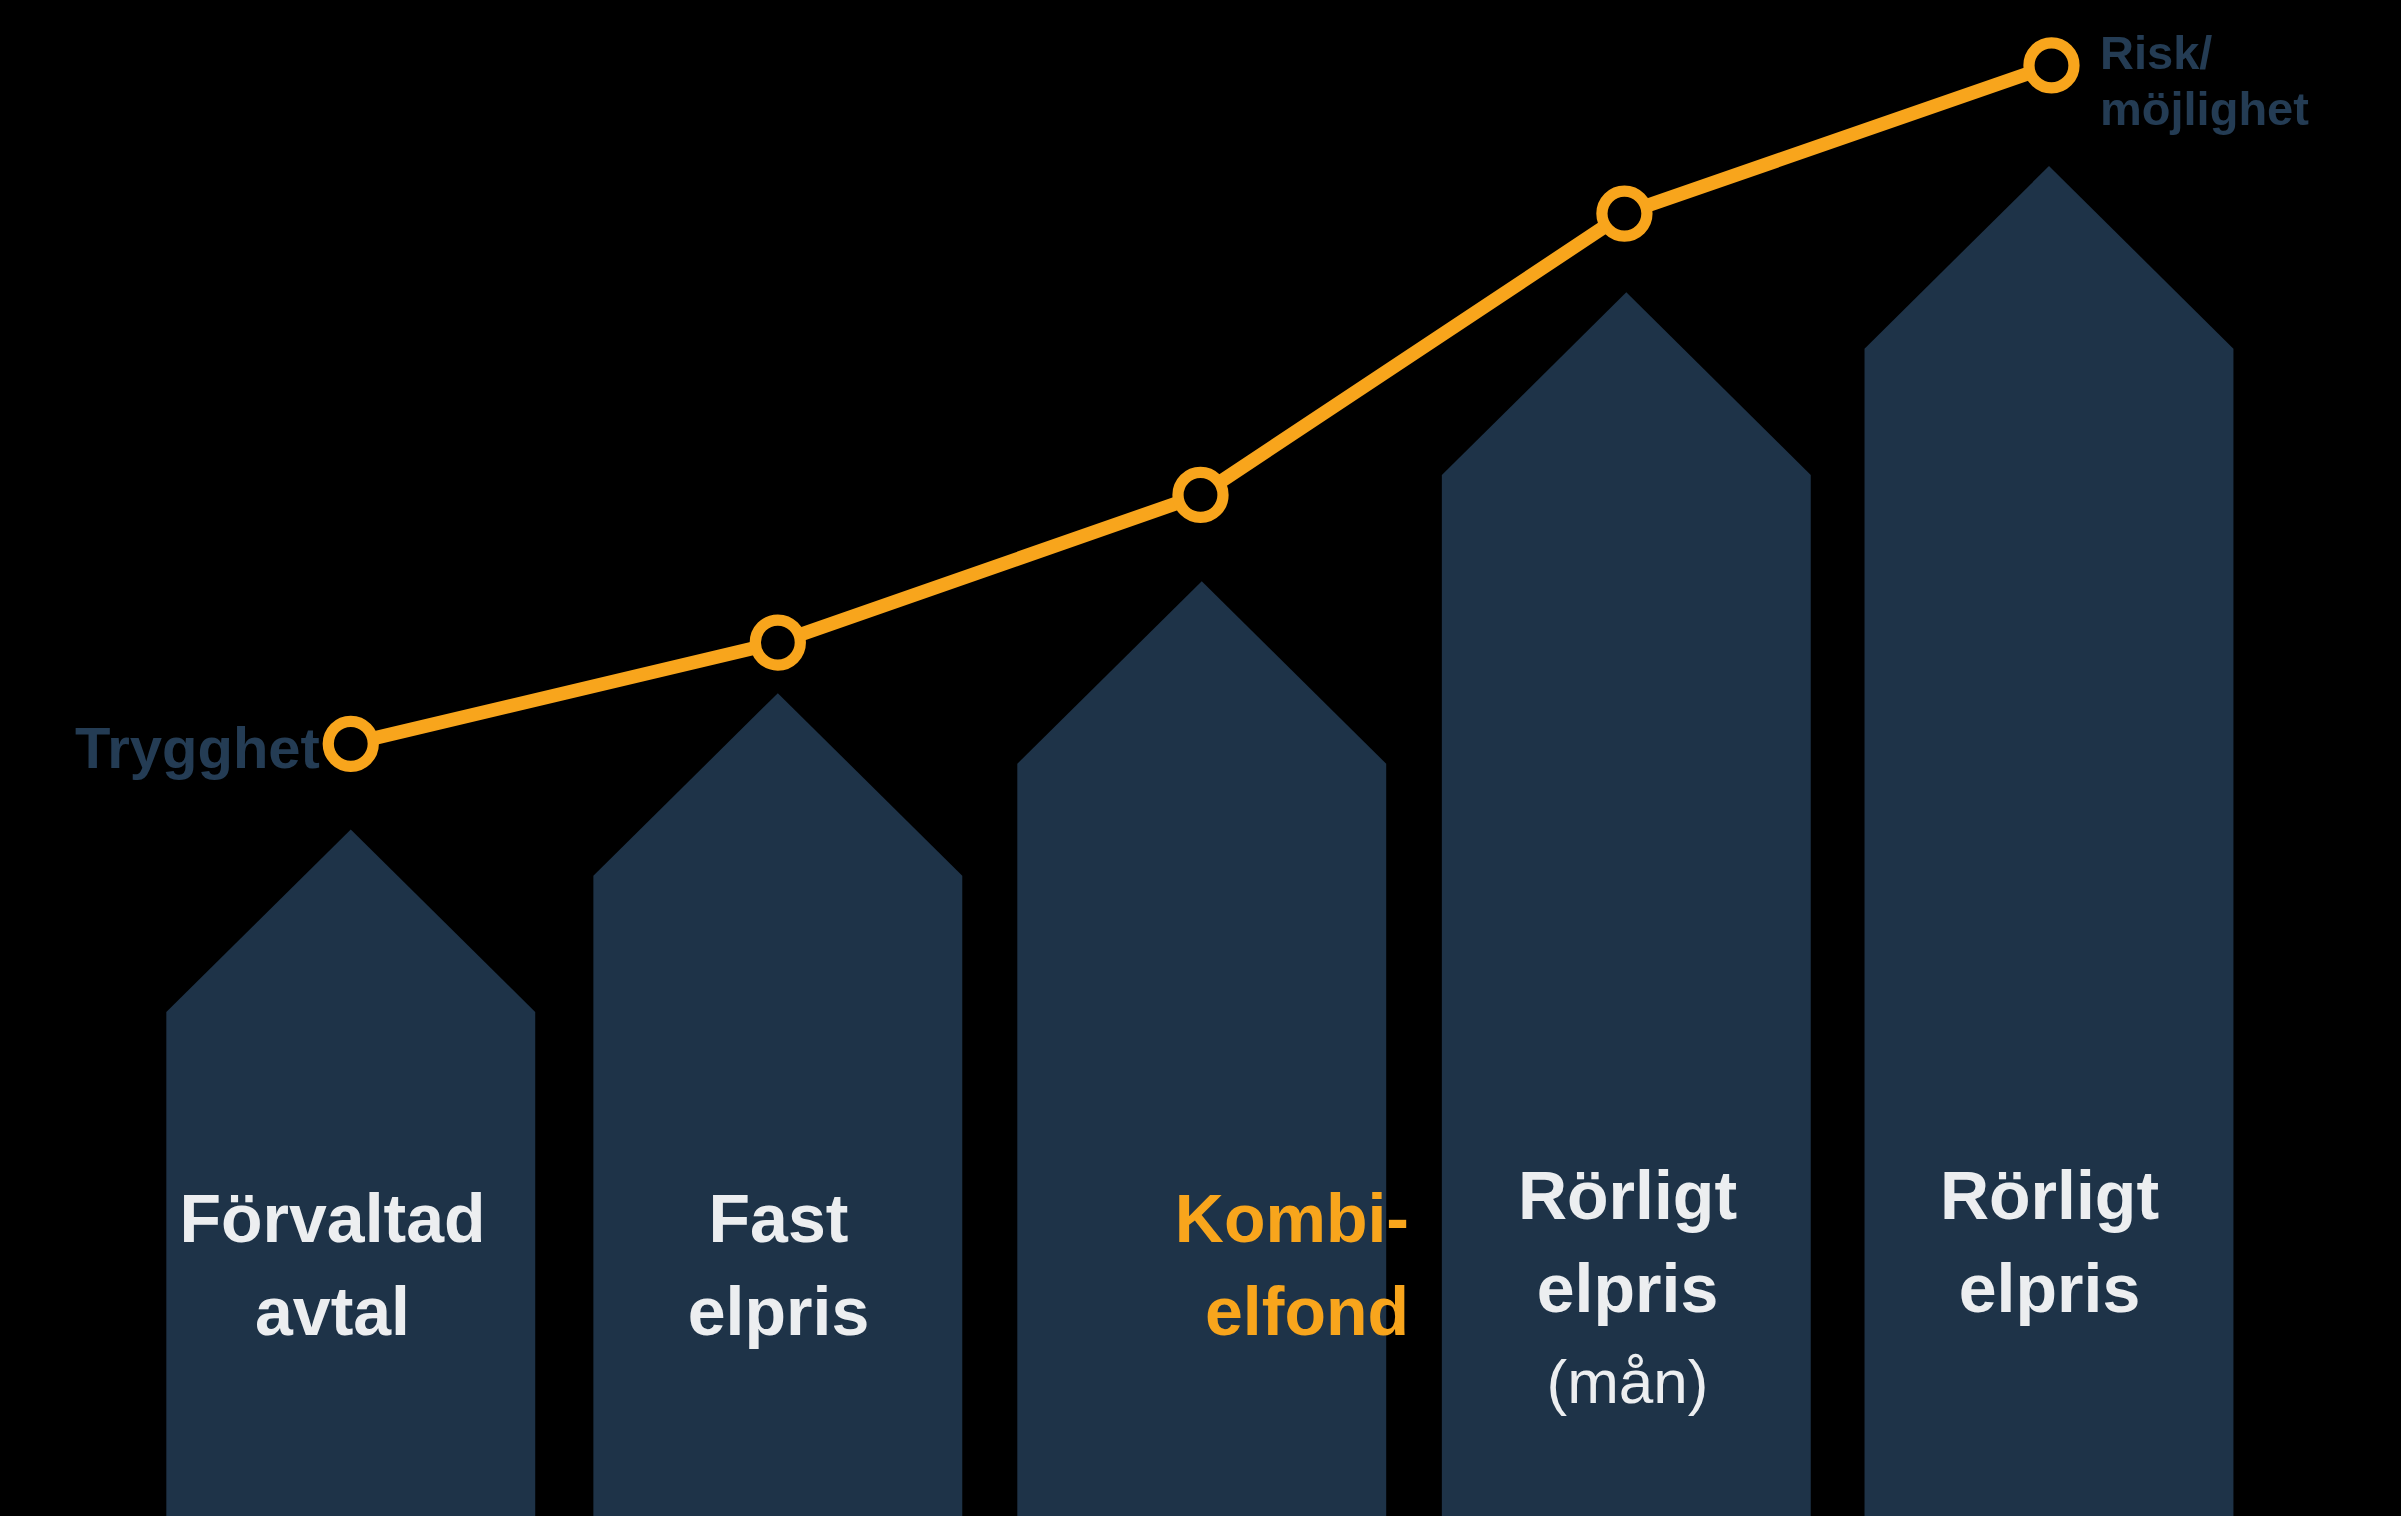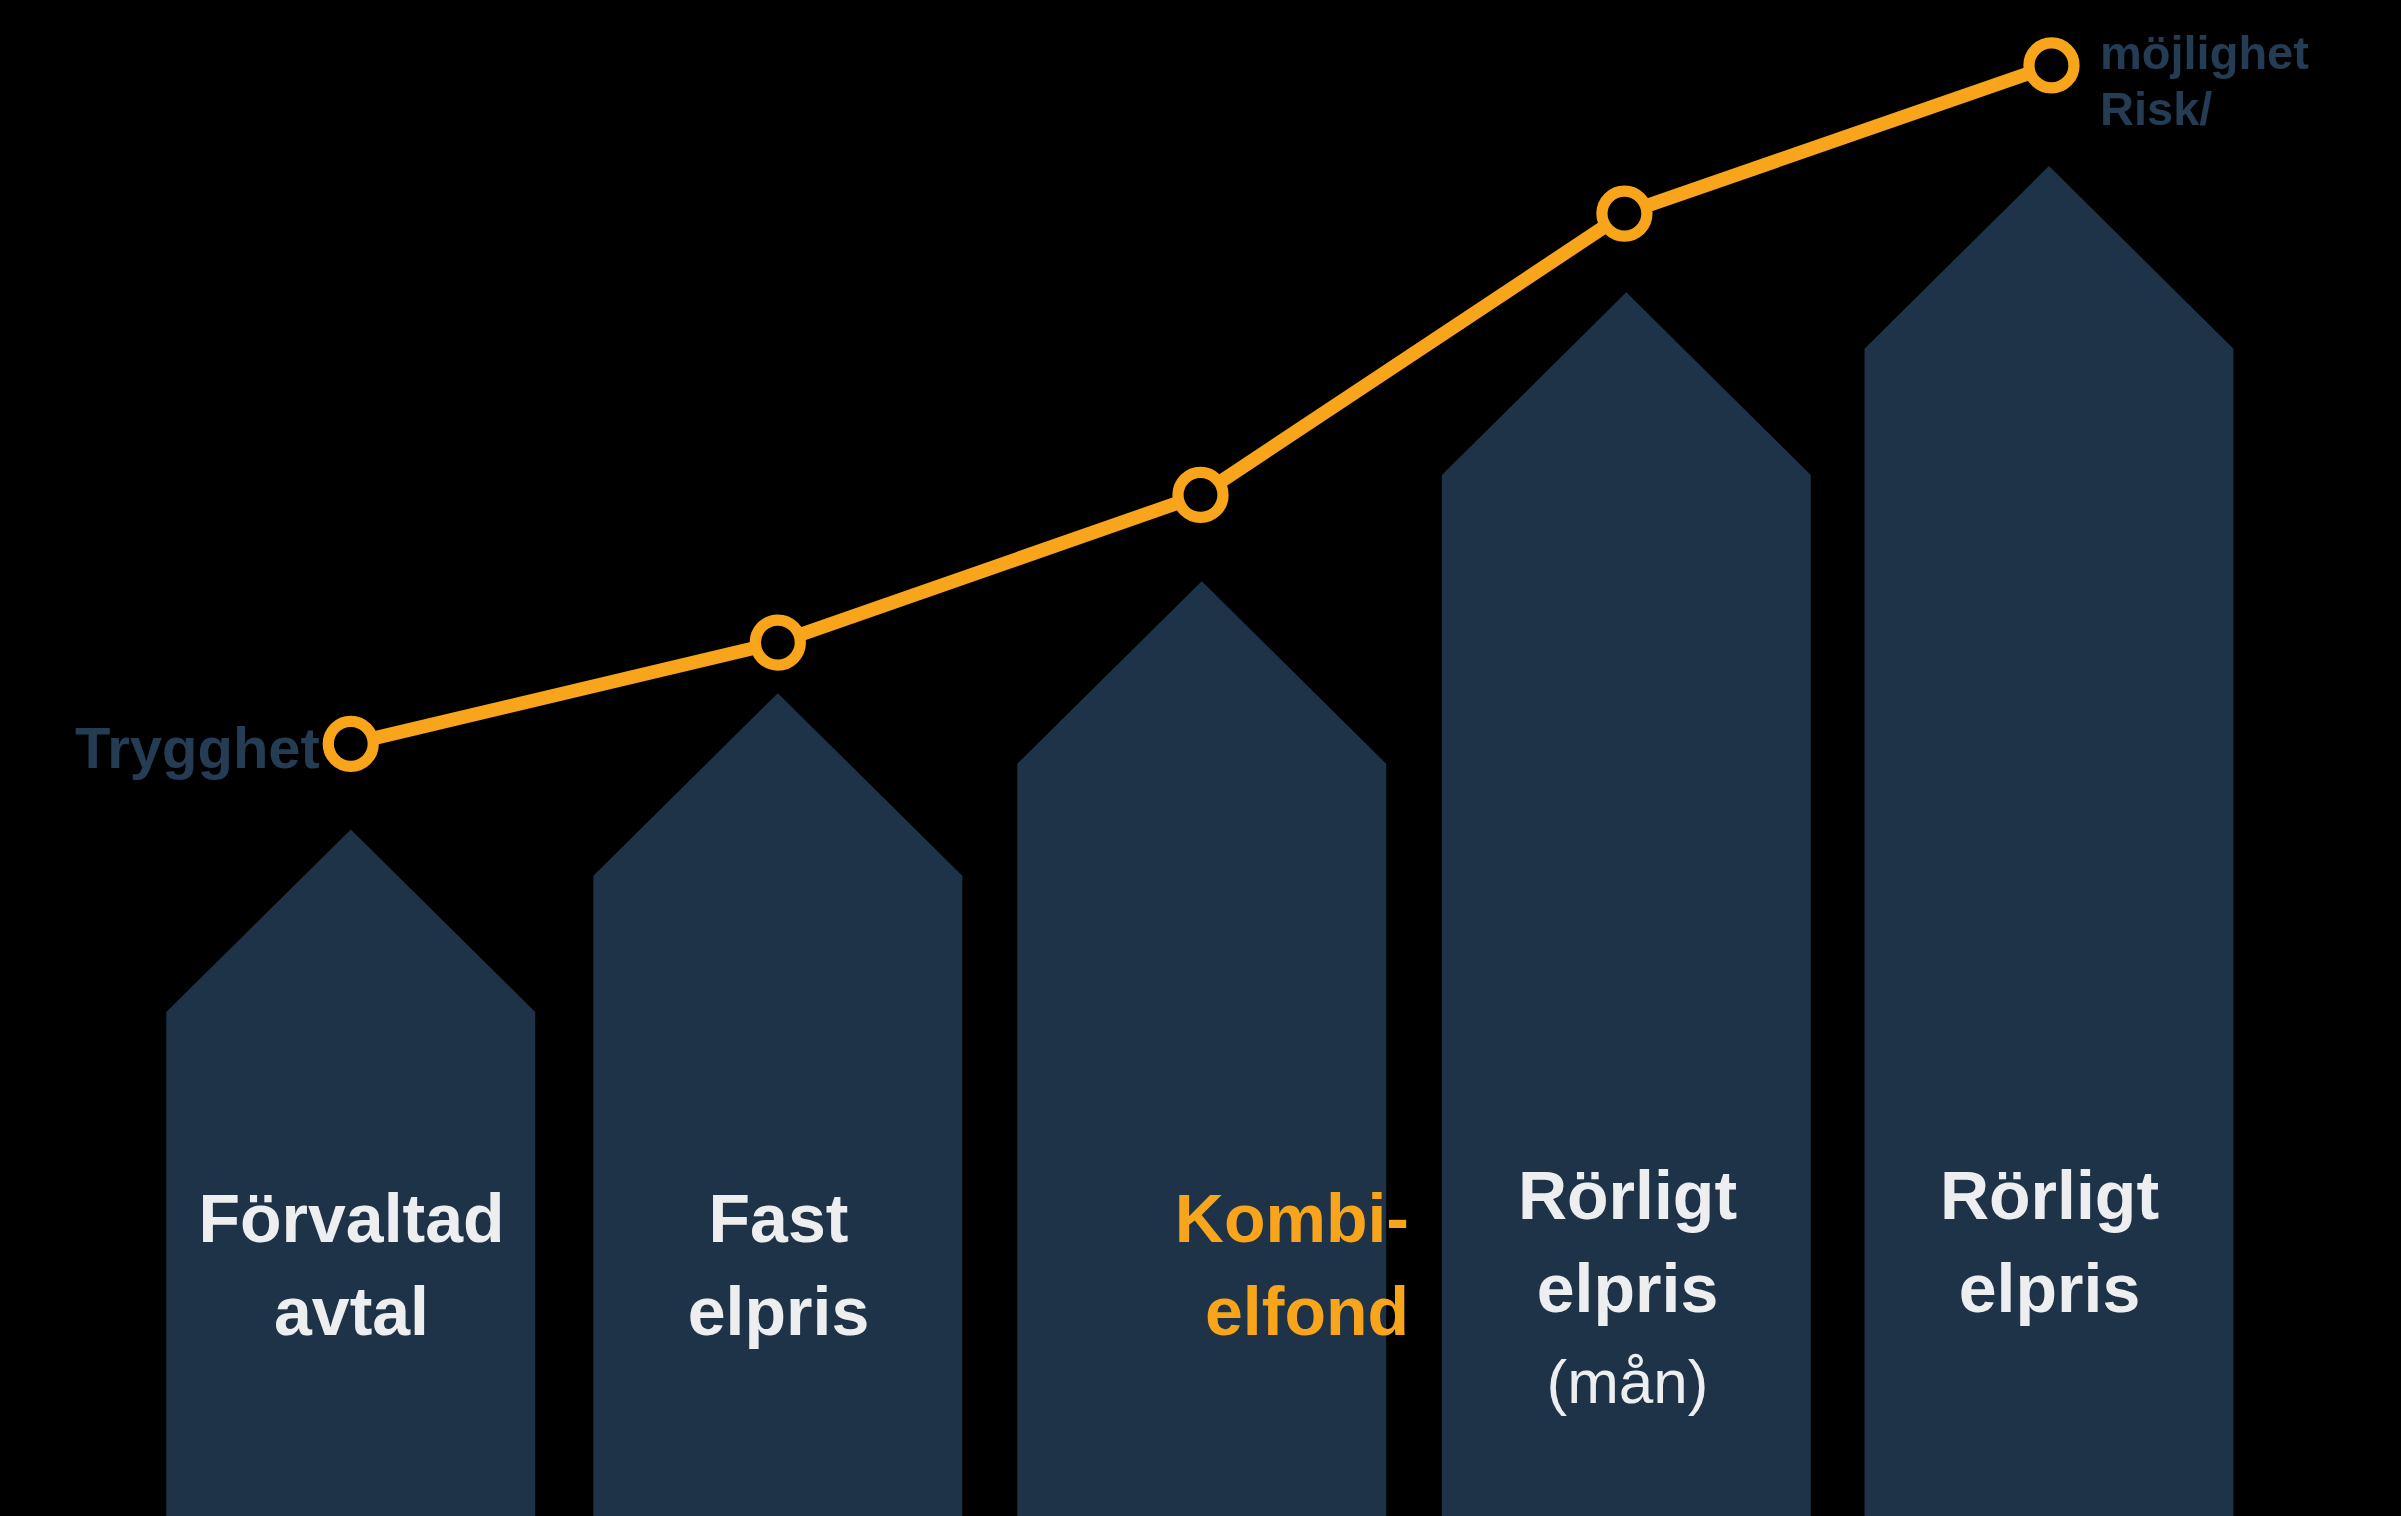--- a/index.html
+++ b/index.html
@@ -87,26 +87,26 @@
       <circle cx="561" cy="1189" r="36" fill="#000000" stroke="#F8A51C" stroke-width="18"></circle>
       <circle cx="1244" cy="1027" r="36" fill="#000000" stroke="#F8A51C" stroke-width="18"></circle>
       <circle cx="1920" cy="791" r="36" fill="#000000" stroke="#F8A51C" stroke-width="18"></circle>
       <circle cx="2598" cy="341" r="36" fill="#000000" stroke="#F8A51C" stroke-width="18"></circle>
       <circle cx="3281" cy="104" r="36" fill="#000000" stroke="#F8A51C" stroke-width="18"></circle>
     </svg>
 
   <div class="side-label left">Trygghet</div>
 
   <div class="side-label right">
+    <div>Risk/</div>
     <div>möjlighet</div>
-    <div>Risk/</div>
   </div>
 
   <div class="labels-layer">
-      <div class="bar-label" style="left: 351px; top: 1172px;">
+      <div class="bar-label" style="left: 332px; top: 1172px;">
         <div>Förvaltad</div>
         <div>avtal</div>
       </div>
       <div class="bar-label" style="left: 778px; top: 1172px;">
         <div>Fast</div>
         <div>elpris</div>
       </div>
       <div class="bar-label highlight" style="left: 1202px; top: 1172px;">
         <div>Kombi-</div>
         <div>elfond</div>

